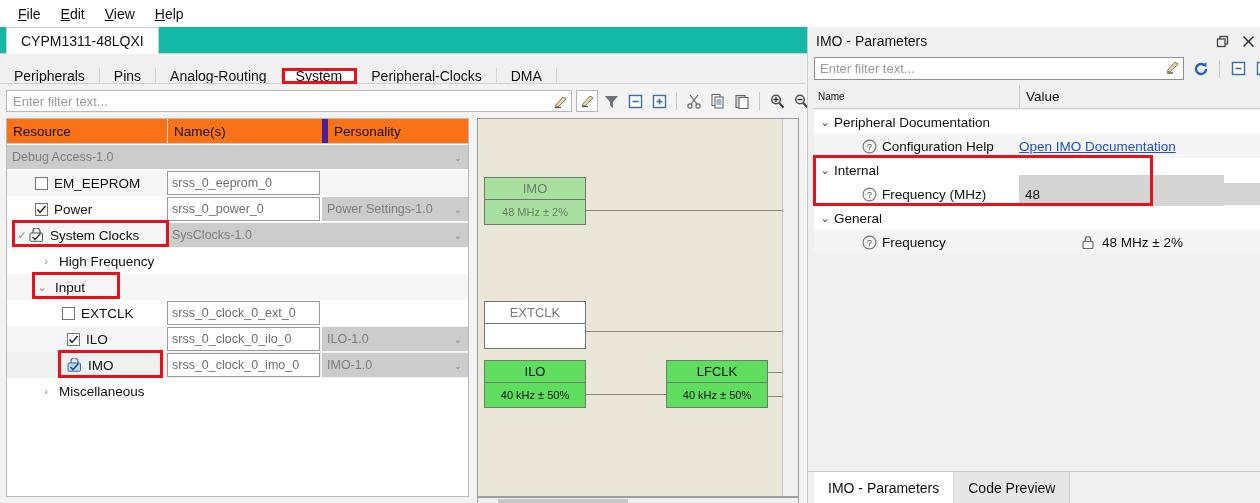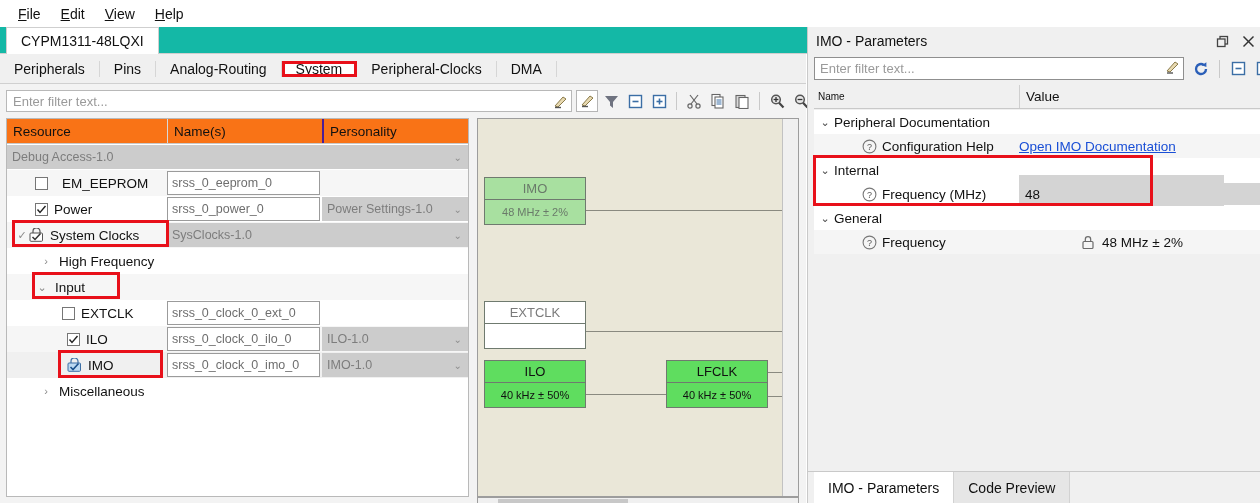--- a/index.html
+++ b/index.html
@@ -41,21 +41,21 @@
 
   
   #left-editor {
     position:absolute; left:0; top:54px; width:806px; height:449px;
     background:#f3f3f3;
   }
 
   
   #subtabs {
     position:absolute; left:0; top:0px; width:806px; height:30px;
-    background:#f0f0f0; display:flex; align-items:center;
+    background:#f0f0f0; display:flex; align-items:flex-end;
   }
   .subtab {
     display:flex; align-items:center; padding:0 14px; font-size:14px; color:#111;
     border-right:1px solid #d6d6d6; background:#f0f0f0; position:relative;
   }
   .subtab.active { background:#ffffff; }
   .subtab.hl {
     outline:3px solid #e8101a; outline-offset:-3px; background:#ffffff; z-index:5;
   }
   #subtabs-underline {
@@ -87,21 +87,21 @@
     position:absolute; left:6px; top:64px; width:463px; height:379px;
     background:#ffffff; border:1px solid #b9b9b9;
   }
   #tree-head {
     display:flex; height:25px; border-bottom:1px solid #c9c9c9; background:#f97316;
     align-items:center;
   }
   .th { font-size:13.5px; color:#111; padding-left:6px; display:flex; align-items:center; height:100%; }
   .th.c1 { width:160px; }
   .th.c2 { width:155px; border-left:1px solid #d8d8d8; }
-  .th.c3 { flex:1; border-left:2px solid #4c1d95;text-align:center; }
+  .th.c3 { flex:1; border-left:6px solid #4c1d95;text-align:center; }
 
   .trow { display:flex; height:26px; align-items:stretch; position:relative; }
   .trow.alt { background:#f6f6f6; }
   .trow.sel  { background:#ffffff; }
   .tc1 { width:160px; display:flex; align-items:center; position:relative; }
   .tc2 { width:155px; display:flex; align-items:center; }
   .tc3 { flex:1; display:flex; align-items:center; position:relative; }
 
   .namebox {
     width:153px; height:24px; margin-left:0px;
@@ -357,21 +357,21 @@
       <div class="trow">
         <div class="tc3">
             <div class="persbox">
               <span>Debug Access-1.0</span>
               <span class="chev">⌄</span>
             </div>
           </div>
       </div>
 
       <div class="trow alt">
-        <div class="tc1" style="padding-left:28px;gap:8px;">
+        <div class="tc1" style="padding-left:28px;">
           <span class="cb"></span>
           <span class="tlabel">EM_EEPROM</span>
         </div>
         <div class="tc2">
             <div class="namebox">srss_0_eeprom_0</div>
           </div>
         <div class="tc3">
             <div class="persbox empty"></div>
           </div>
       </div>

